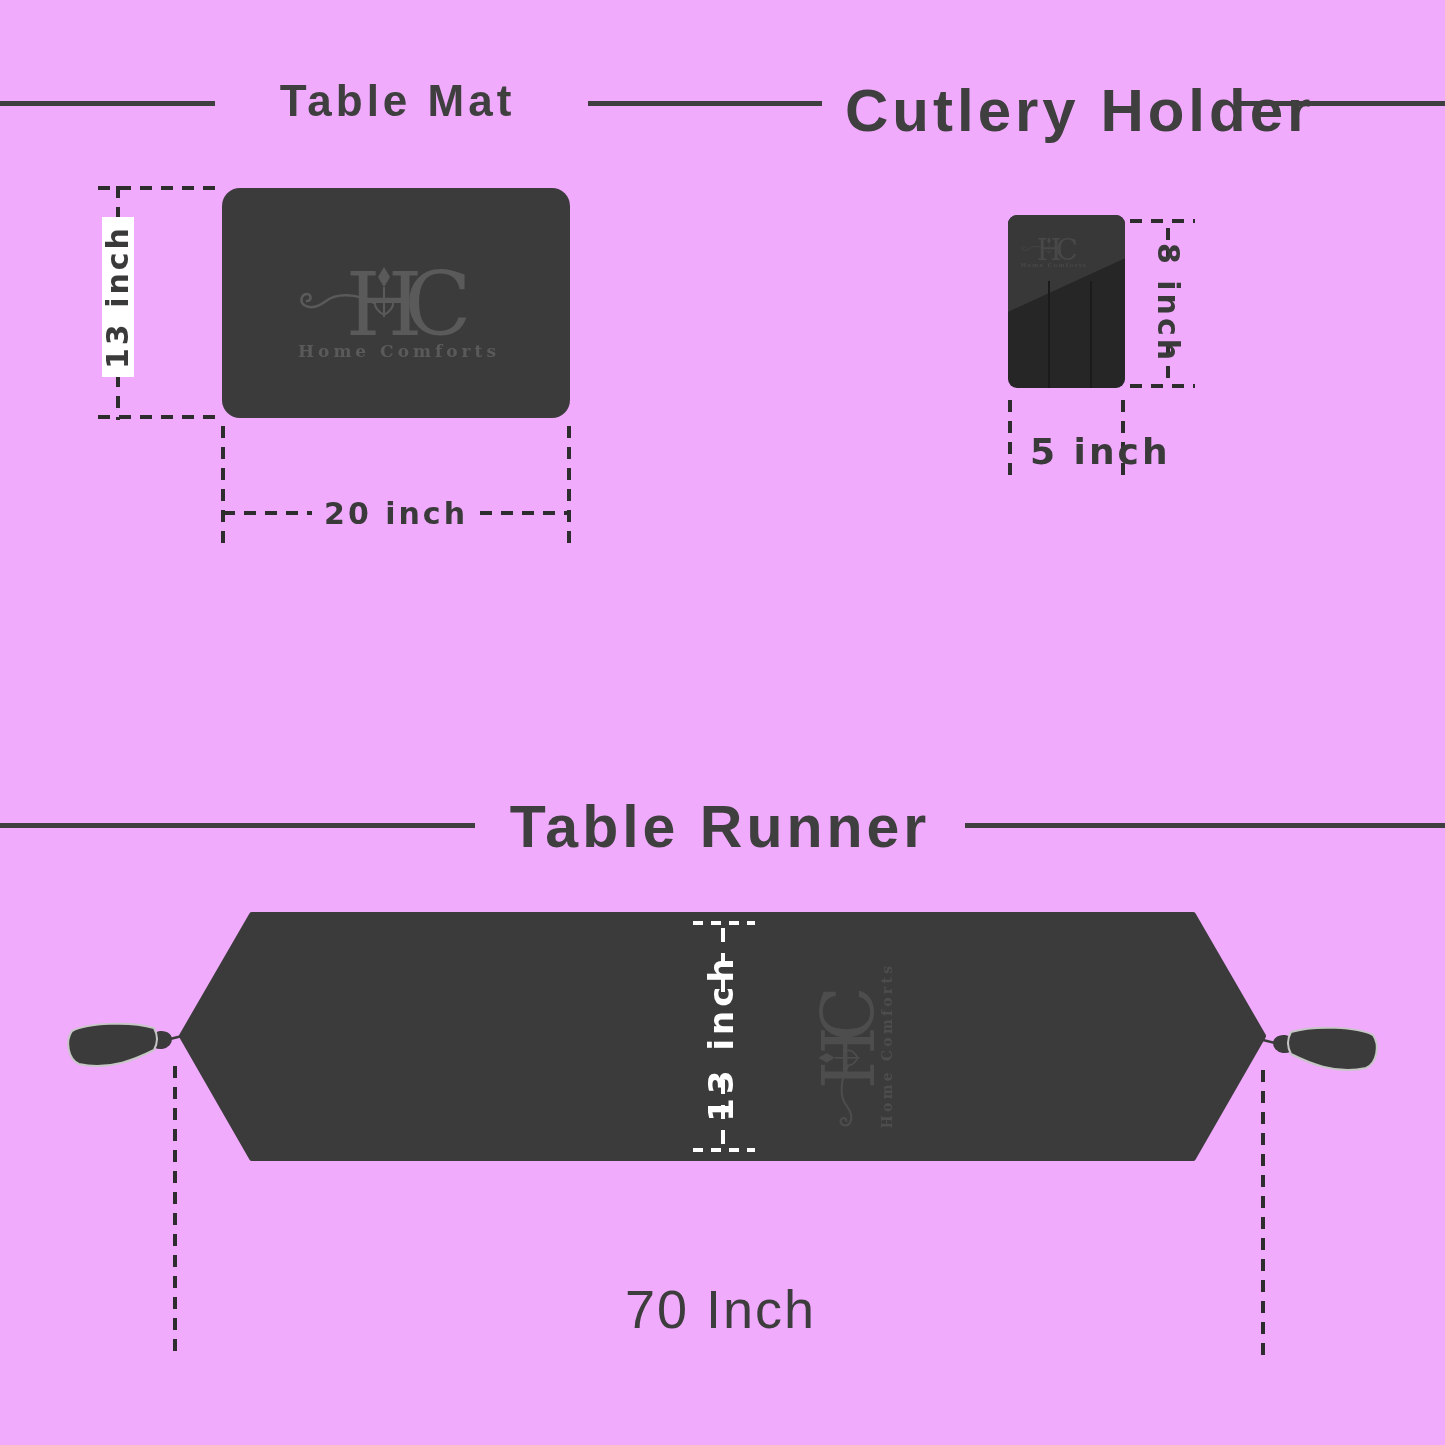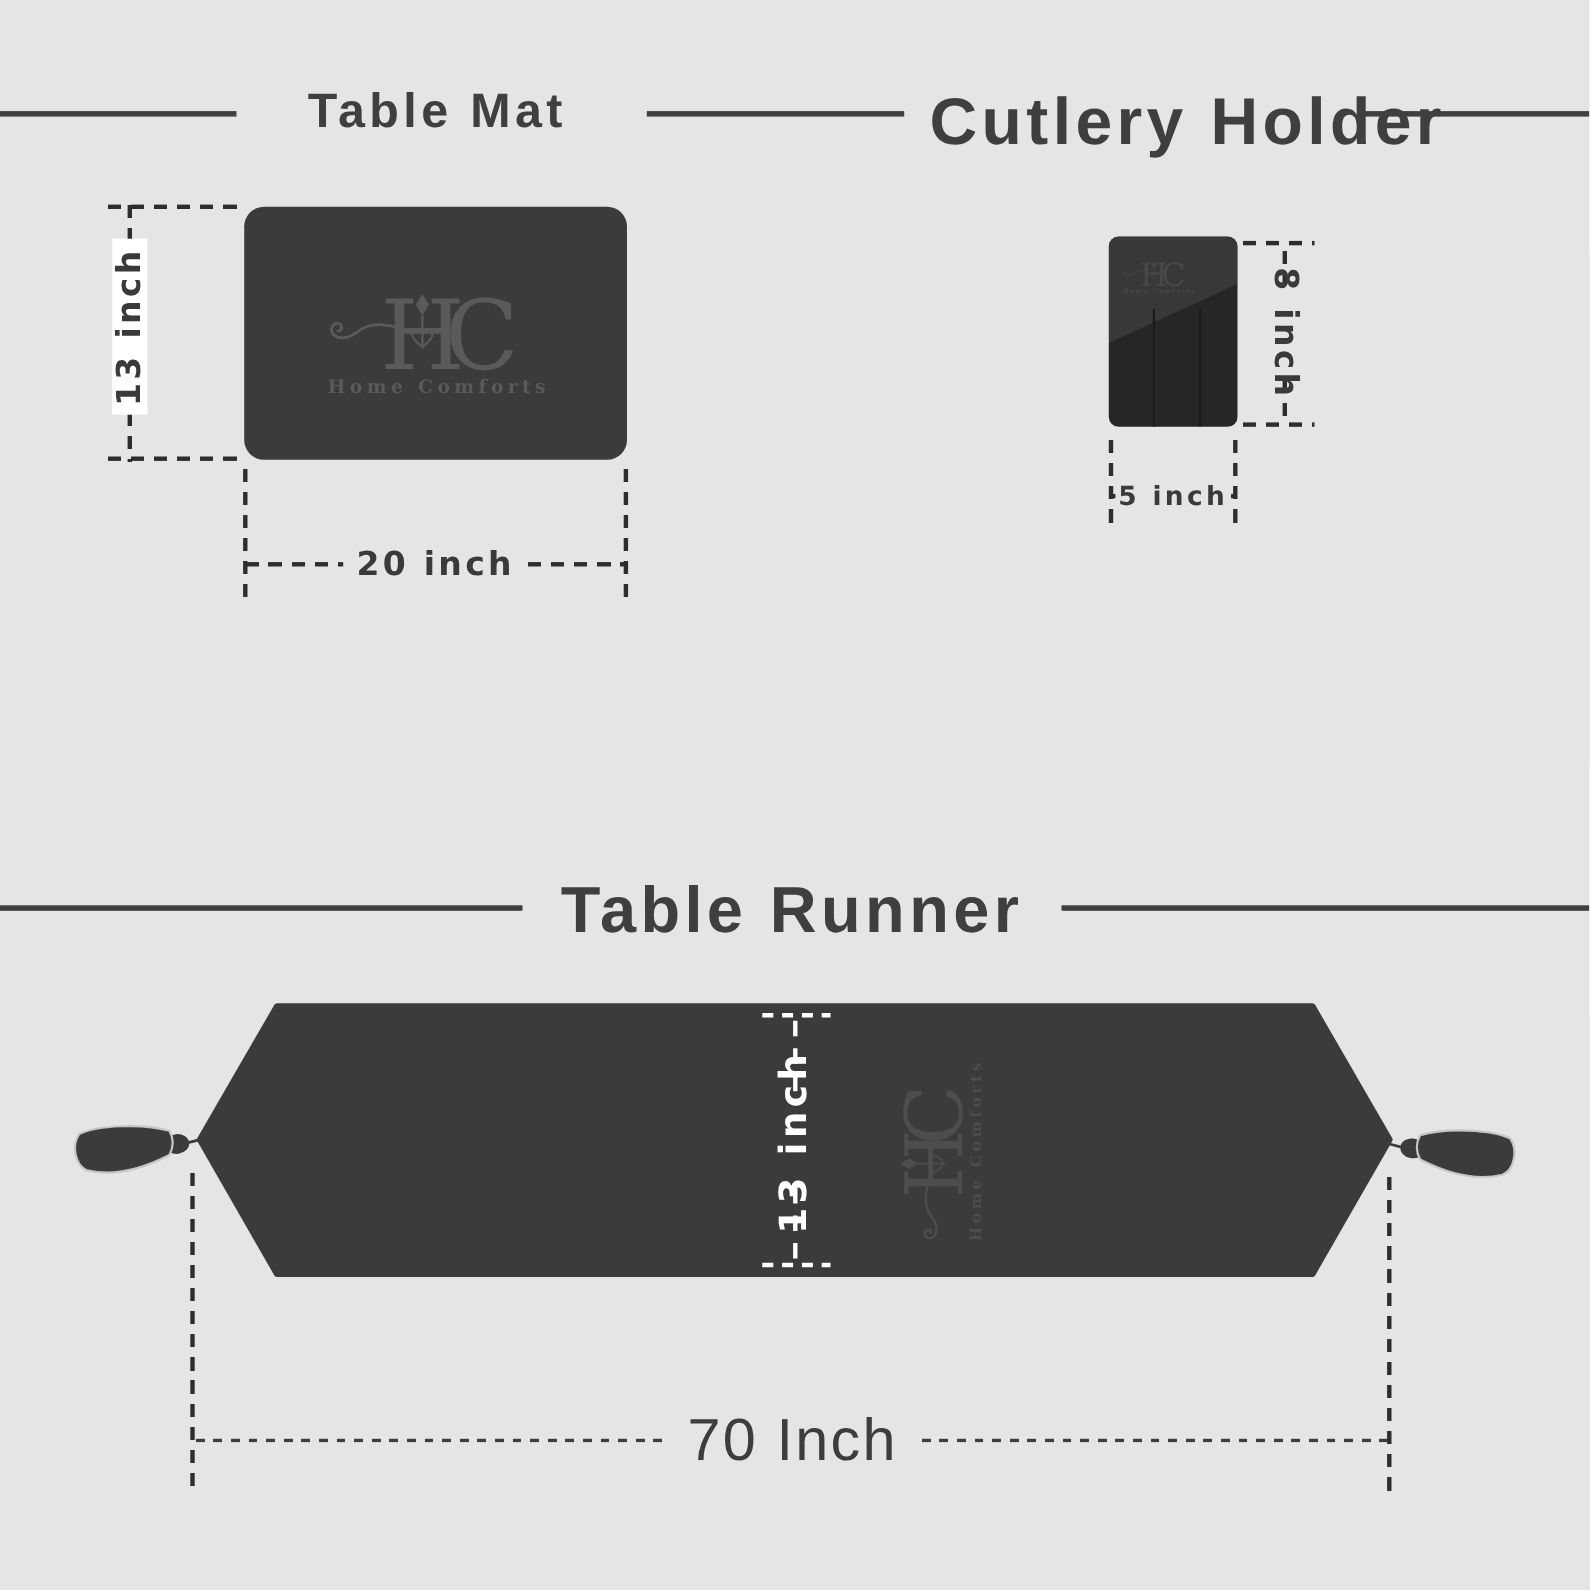--- a/index.html
+++ b/index.html
@@ -3,21 +3,21 @@
 <meta charset="utf-8">
 <style>
   :root{
     --fabric:#3b3b3b;
     --title:#3f3f3f;
     --dash:#2d2d2d;
     --dim:#3a3a3a;
   }
   html,body{margin:0;padding:0;background:#fff;}
   #canvas{
-    position:relative;width:1445px;height:1445px;background:#e5e5e5;
+    position:relative;width:1445px;height:1445px;background:#f0abfc;
     overflow:hidden;font-family:"Liberation Sans",sans-serif;
   }
   .abs{position:absolute;}
   .rule{height:5px;background:var(--title);}
   .sec-title{
     color:var(--title);font-weight:bold;letter-spacing:4px;
     text-align:center;white-space:nowrap;
   }
   .dash-h{height:4px;background:repeating-linear-gradient(90deg,var(--dash) 0 12px,transparent 12px 21px);}
   .dash-v{width:4px;background:repeating-linear-gradient(180deg,var(--dash) 0 12px,transparent 12px 21px);}
@@ -113,21 +113,21 @@
   <div class="abs dash-h" style="left:1130px;top:219px;width:65px;"></div>
   <div class="abs dash-h" style="left:1130px;top:384px;width:65px;"></div>
   <div class="abs dash-v" style="left:1166px;top:228px;height:30px;"></div>
   <div class="abs dash-v" style="left:1166px;top:345px;height:40px;"></div>
   <div class="abs dim-label rot-cw" style="left:1093px;top:287px;width:150px;height:32px;line-height:32px;background:transparent;">8 inch</div>
 
   <div class="abs dash-v" style="left:1008px;top:400px;height:76px;"></div>
   <div class="abs dash-v" style="left:1121px;top:400px;height:76px;"></div>
   <div class="abs dim-row" style="left:1010px;top:434px;width:113px;height:34px;">
     <div class="dash-h"></div>
-    <div class="dim-label" style="font-size:24px;margin:0 3px;">5 inch</div>
+    <div class="dim-label" style="font-size:36px;margin:0 20px;">5 inch</div>
     <div class="dash-h"></div>
   </div>
 
   <div class="abs rule" style="left:0;top:823px;width:475px;"></div>
   <div class="abs sec-title" style="left:495px;top:793px;width:450px;font-size:59px;">Table Runner</div>
   <div class="abs rule" style="left:965px;top:823px;width:480px;"></div>
 
   <svg id="runner-wrap" class="abs" width="1330" height="270" viewBox="0 0 1330 270">
 
     <polygon points="122,136 192,15 1133,15 1203,136 1133,258 192,258" fill="#3b3b3b" stroke="#3b3b3b" stroke-width="6" stroke-linejoin="round"></polygon>
@@ -150,19 +150,19 @@
       <line x1="663" y1="180" x2="663" y2="246" stroke-dasharray="14 11"></line>
       <line x1="633" y1="250" x2="695" y2="250" stroke-dasharray="10 8"></line>
     </g>
     <text x="663" y="138" fill="#ffffff" font-size="34" font-weight="bold" letter-spacing="4" font-family="DejaVu Sans,sans-serif" text-anchor="middle" dominant-baseline="middle" transform="rotate(-90 663 138)">13 inch</text>
 
     <use href="#brand-logo" xlink:href="#brand-logo" style="color:#4d4d4d;" transform="translate(788,148) rotate(-90) scale(0.82) translate(-100,-60)"></use>
   </svg>
 
   <div class="abs dash-v" style="left:173px;top:1066px;height:294px;"></div>
   <div class="abs dash-v" style="left:1261px;top:1070px;height:290px;"></div>
-  <div class="abs dim-row" style="left:178px;top:1278px;width:1085px;height:62px;">
+  <div class="abs dim-row" style="left:178px;top:1278px;width:1085px;height:62px;flex-direction:column;">
     <div class="dash-h-fine" style="flex:1;"></div>
     <div id="big-dim-label">70 Inch</div>
     <div class="dash-h-fine" style="flex:1;"></div>
   </div>
 
 </div>
 
 </body></html>

